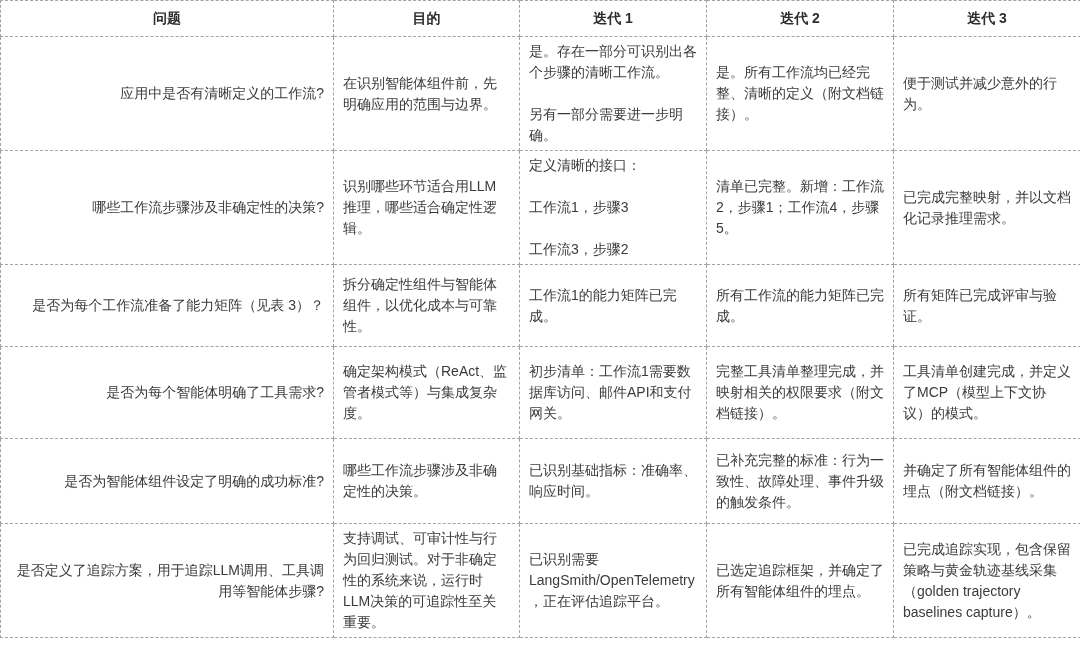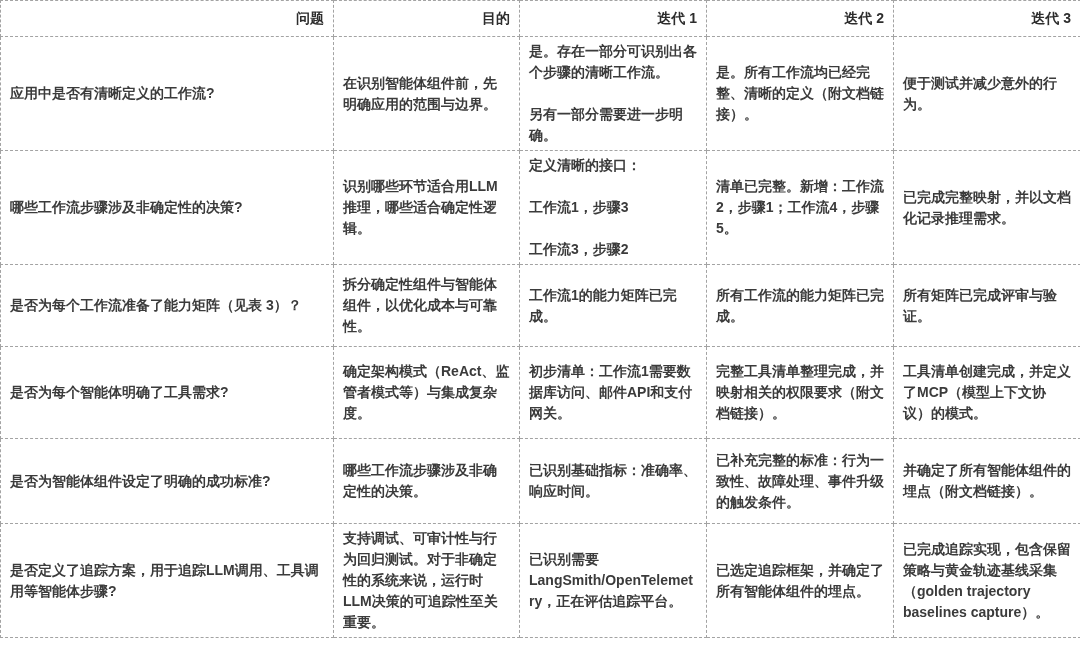--- a/index.html
+++ b/index.html
@@ -22,36 +22,35 @@
     background: #ffffff;
   }
   .review-table th,
   .review-table td {
     border: 1px dashed #a3a3a3;
     padding: 4px 9px;
     vertical-align: middle;
     word-break: break-word;
     overflow-wrap: break-word;
     box-sizing: border-box;
-    font-weight: bold;
   }
   .review-table th {
     font-weight: bold;
     color: #2d2d2d;
-    text-align: right;
+    text-align: center;
     height: 36px;
     white-space: nowrap;
   }
   .review-table td {
     text-align: left;
     line-height: 1.5;
     white-space: pre-line;
   }
   .review-table td.q {
-    text-align: left;
+    text-align: right;
   }
   
   .review-table tbody tr:nth-child(1) { height: 95px; }
   .review-table tbody tr:nth-child(2) { height: 95px; }
   .review-table tbody tr:nth-child(3) { height: 82px; }
   .review-table tbody tr:nth-child(4) { height: 92px; }
   .review-table tbody tr:nth-child(5) { height: 85px; }
   .review-table tbody tr:nth-child(6) { height: 86px; }
   .review-table tbody tr:nth-child(7) { height: 91px; }
 </style>

